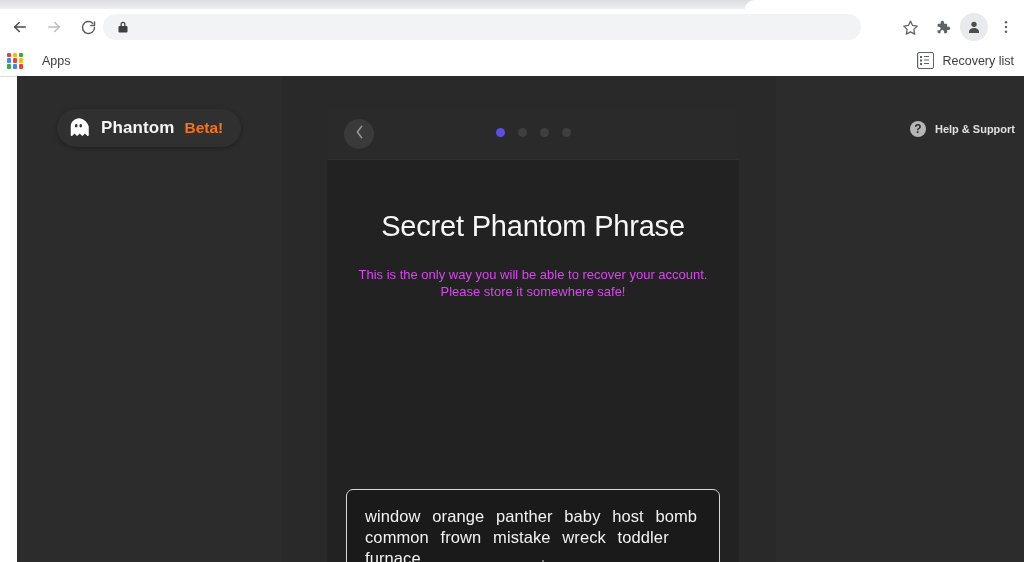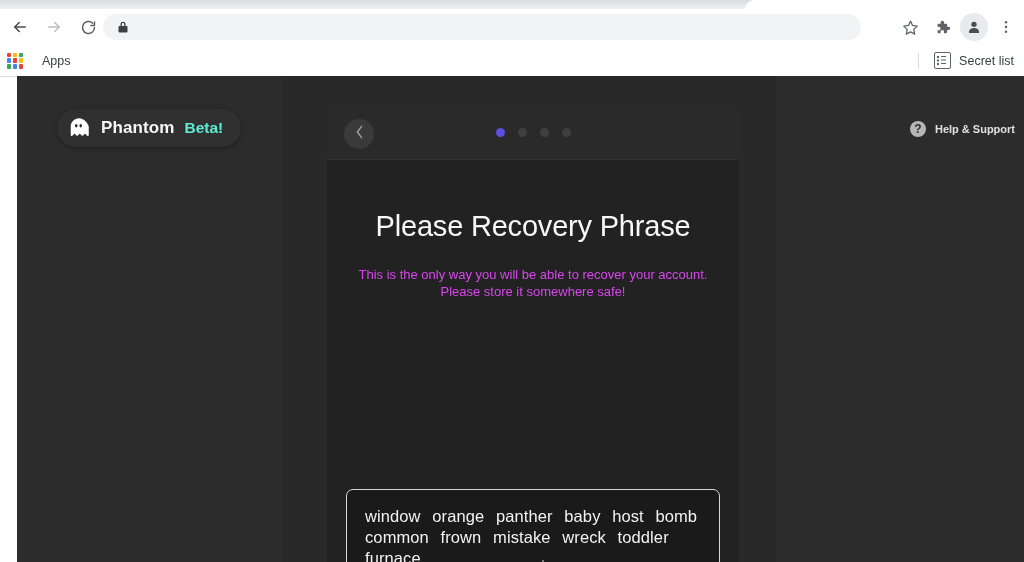--- a/index.html
+++ b/index.html
@@ -182,21 +182,21 @@
     box-shadow: 0 1px 4px rgba(0,0,0,.35);
   }
   .ghost-wrap { width: 24px; height: 24px; display:block; }
   .brand-name {
     color: #f5f5f5;
     font-size: 17px;
     font-weight: bold;
     letter-spacing: .1px;
   }
   .brand-beta {
-    color: #5eead4;
+    color: #f97316;
     font-size: 15.5px;
     font-weight: bold;
   }
 
   .help-support {
     position: absolute;
     right: 26px; top: 45px;
     display: flex;
     align-items: center;
     gap: 9px;
@@ -379,21 +379,21 @@
           <i style="background:#4285f4"></i>
           <i style="background:#ea4335"></i>
       </span>
       <span class="apps-label">Apps</span>
     </div>
 
     <div class="rl-divider"></div>
 
     <div class="reading-list">
       <span class="rl-icon"></span>
-      <span class="readinglist-label">Secret list</span>
+      <span class="readinglist-label">Recovery list</span>
     </div>
   </div>
 </div>
 
 <div class="page">
   <div class="page-center"></div>
 
   <div class="brand-pill">
     <span class="ghost-wrap">
       <svg width="24" height="24" viewBox="0 0 32 32">
@@ -423,21 +423,21 @@
       </div>
       <div class="dots">
         <span class="dot active"></span>
         <span class="dot"></span>
         <span class="dot"></span>
         <span class="dot"></span>
       </div>
     </div>
 
     <div class="modal-body">
-      <h1 class="title">Please Recovery Phrase</h1>
+      <h1 class="title">Secret Phantom Phrase</h1>
       <p class="warning">This is the only way you will be able to recover your account. Please store it somewhere safe!</p>
 
       <div class="seed-box">
         <div class="seed-words">window  orange  panther  baby  host  bomb  common  frown  mistake  wreck  toddler  furnace</div>
         <span class="caret"></span>
       </div>
 
     </div>
   </div>
 </div>

